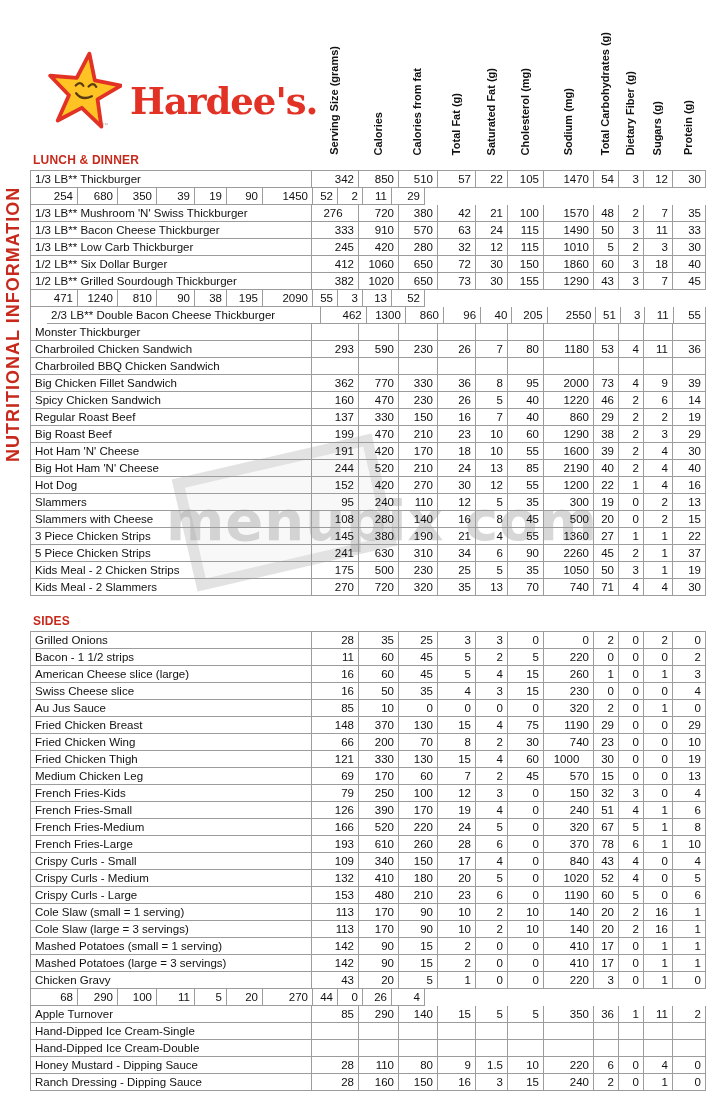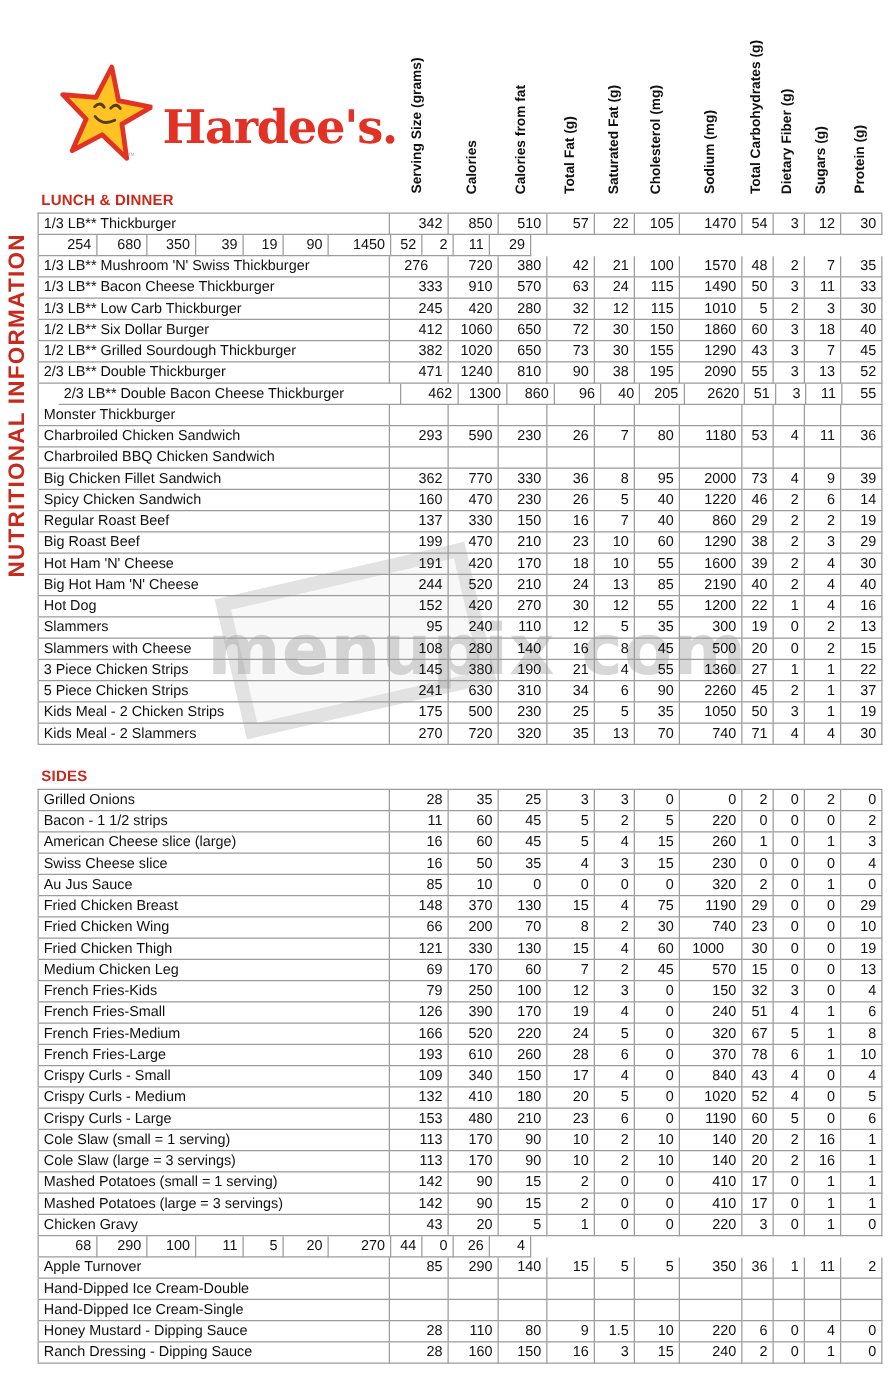--- a/index.html
+++ b/index.html
@@ -228,42 +228,41 @@
         <div class="cell num" style="width: 38px;">73</div>
         <div class="cell num" style="width: 32px;">30</div>
         <div class="cell num" style="width: 36px;">155</div>
         <div class="cell num" style="width: 50px;">1290</div>
         <div class="cell num" style="width: 25px;">43</div>
         <div class="cell num" style="width: 25px;">3</div>
         <div class="cell num" style="width: 29px;">7</div>
         <div class="cell num" style="width: 33px;">45</div>
       </div>
       <div class="trow">
-        <div class="cell name" style="width: 281px;">2/3 LB** Double Thickburger</div>
         <div class="cell num" style="width: 47px;">471</div>
         <div class="cell num" style="width: 40px;">1240</div>
         <div class="cell num" style="width: 39px;">810</div>
         <div class="cell num" style="width: 38px;">90</div>
         <div class="cell num" style="width: 32px;">38</div>
         <div class="cell num" style="width: 36px;">195</div>
         <div class="cell num" style="width: 50px;">2090</div>
         <div class="cell num" style="width: 25px;">55</div>
         <div class="cell num" style="width: 25px;">3</div>
         <div class="cell num" style="width: 29px;">13</div>
         <div class="cell num" style="width: 33px;">52</div>
       </div>
       <div class="trow">
         <div class="cell name" style="width: 281px; margin-left: 16px;">2/3 LB** Double Bacon Cheese Thickburger</div>
         <div class="cell num" style="width: 47px;">462</div>
         <div class="cell num" style="width: 40px;">1300</div>
         <div class="cell num" style="width: 39px;">860</div>
         <div class="cell num" style="width: 38px;">96</div>
         <div class="cell num" style="width: 32px;">40</div>
         <div class="cell num" style="width: 36px;">205</div>
-        <div class="cell num" style="width: 50px;">2620</div>
+        <div class="cell num" style="width: 50px;">2550</div>
         <div class="cell num" style="width: 25px;">51</div>
         <div class="cell num" style="width: 25px;">3</div>
         <div class="cell num" style="width: 29px;">11</div>
         <div class="cell num" style="width: 33px;">55</div>
       </div>
       <div class="trow">
         <div class="cell name" style="width: 281px;">Monster Thickburger</div>
         <div class="cell num" style="width: 47px;"></div>
         <div class="cell num" style="width: 40px;"></div>
         <div class="cell num" style="width: 39px;"></div>
@@ -805,48 +804,48 @@
         <div class="cell num" style="width: 38px;">15</div>
         <div class="cell num" style="width: 32px;">5</div>
         <div class="cell num" style="width: 36px;">5</div>
         <div class="cell num" style="width: 50px;">350</div>
         <div class="cell num" style="width: 25px;">36</div>
         <div class="cell num" style="width: 25px;">1</div>
         <div class="cell num" style="width: 29px;">11</div>
         <div class="cell num" style="width: 33px;">2</div>
       </div>
       <div class="trow">
+        <div class="cell name" style="width: 281px;">Hand-Dipped Ice Cream-Single</div>
+        <div class="cell num" style="width: 47px;"></div>
+        <div class="cell num" style="width: 40px;"></div>
+        <div class="cell num" style="width: 39px;"></div>
+        <div class="cell num" style="width: 38px;"></div>
+        <div class="cell num" style="width: 32px;"></div>
+        <div class="cell num" style="width: 36px;"></div>
+        <div class="cell num" style="width: 50px;"></div>
+        <div class="cell num" style="width: 25px;"></div>
+        <div class="cell num" style="width: 25px;"></div>
+        <div class="cell num" style="width: 29px;"></div>
+        <div class="cell num" style="width: 33px;"></div>
+      </div>
+      <div class="trow">
         <div class="cell name" style="width: 281px;">Hand-Dipped Ice Cream-Double</div>
         <div class="cell num" style="width: 47px;"></div>
         <div class="cell num" style="width: 40px;"></div>
         <div class="cell num" style="width: 39px;"></div>
         <div class="cell num" style="width: 38px;"></div>
         <div class="cell num" style="width: 32px;"></div>
         <div class="cell num" style="width: 36px;"></div>
         <div class="cell num" style="width: 50px;"></div>
         <div class="cell num" style="width: 25px;"></div>
         <div class="cell num" style="width: 25px;"></div>
         <div class="cell num" style="width: 29px;"></div>
         <div class="cell num" style="width: 33px;"></div>
       </div>
       <div class="trow">
-        <div class="cell name" style="width: 281px;">Hand-Dipped Ice Cream-Single</div>
-        <div class="cell num" style="width: 47px;"></div>
-        <div class="cell num" style="width: 40px;"></div>
-        <div class="cell num" style="width: 39px;"></div>
-        <div class="cell num" style="width: 38px;"></div>
-        <div class="cell num" style="width: 32px;"></div>
-        <div class="cell num" style="width: 36px;"></div>
-        <div class="cell num" style="width: 50px;"></div>
-        <div class="cell num" style="width: 25px;"></div>
-        <div class="cell num" style="width: 25px;"></div>
-        <div class="cell num" style="width: 29px;"></div>
-        <div class="cell num" style="width: 33px;"></div>
-      </div>
-      <div class="trow">
         <div class="cell name" style="width: 281px;">Honey Mustard - Dipping Sauce</div>
         <div class="cell num" style="width: 47px;">28</div>
         <div class="cell num" style="width: 40px;">110</div>
         <div class="cell num" style="width: 39px;">80</div>
         <div class="cell num" style="width: 38px;">9</div>
         <div class="cell num" style="width: 32px;">1.5</div>
         <div class="cell num" style="width: 36px;">10</div>
         <div class="cell num" style="width: 50px;">220</div>
         <div class="cell num" style="width: 25px;">6</div>
         <div class="cell num" style="width: 25px;">0</div>

